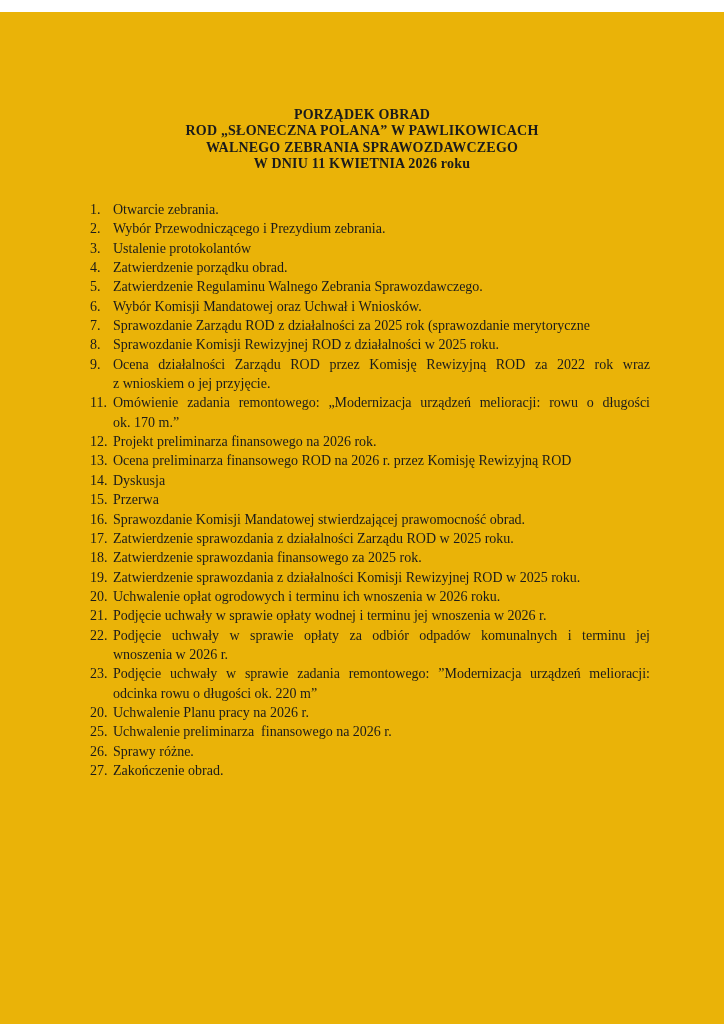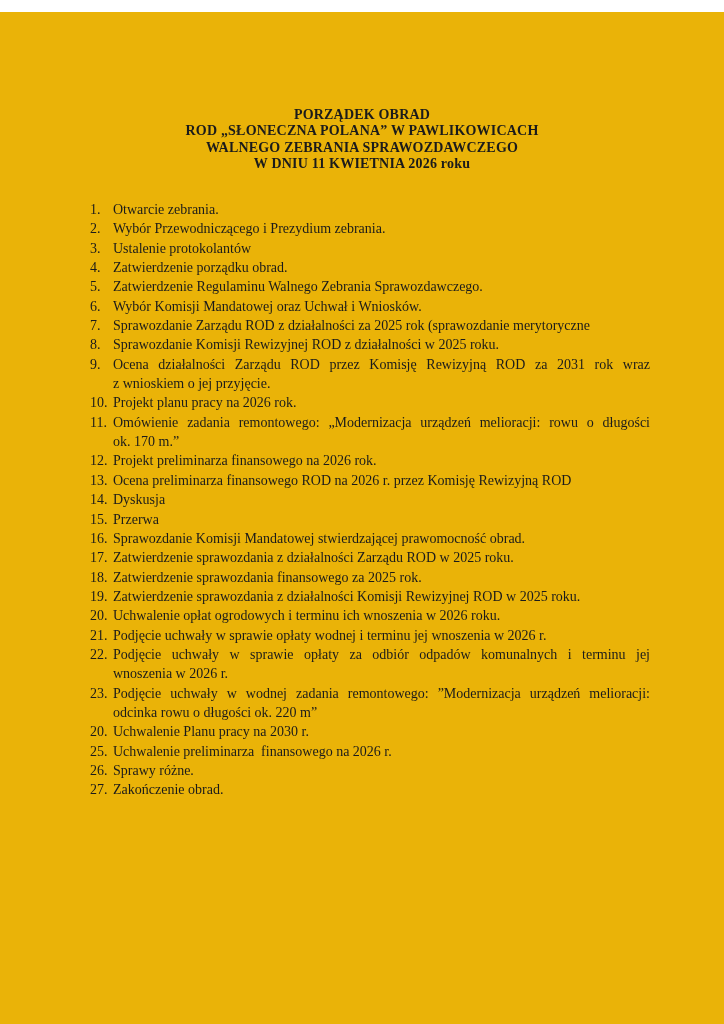--- a/index.html
+++ b/index.html
@@ -112,28 +112,22 @@
       </div>
       <div class="item">
         <span class="num">8.</span>
         <span class="txt">
           <div class="line">Sprawozdanie Komisji Rewizyjnej ROD z działalności w 2025 roku.</div>
         </span>
       </div>
       <div class="item">
         <span class="num">9.</span>
         <span class="txt">
-          <div class="line stretch">Ocena działalności Zarządu ROD przez Komisję Rewizyjną ROD za 2031 rok wraz</div>
+          <div class="line stretch">Ocena działalności Zarządu ROD przez Komisję Rewizyjną ROD za 2022 rok wraz</div>
           <div class="line">z wnioskiem o jej przyjęcie.</div>
-        </span>
-      </div>
-      <div class="item">
-        <span class="num">10.</span>
-        <span class="txt">
-          <div class="line">Projekt planu pracy na 2026 rok.</div>
         </span>
       </div>
       <div class="item">
         <span class="num">11.</span>
         <span class="txt">
           <div class="line stretch">Omówienie zadania remontowego: „Modernizacja urządzeń melioracji: rowu o długości</div>
           <div class="line">ok. 170 m.”</div>
         </span>
       </div>
       <div class="item">
@@ -199,28 +193,28 @@
       <div class="item">
         <span class="num">22.</span>
         <span class="txt">
           <div class="line stretch">Podjęcie uchwały w sprawie opłaty za odbiór odpadów komunalnych i terminu jej</div>
           <div class="line">wnoszenia w 2026 r.</div>
         </span>
       </div>
       <div class="item">
         <span class="num">23.</span>
         <span class="txt">
-          <div class="line stretch">Podjęcie  uchwały w wodnej zadania remontowego: ”Modernizacja urządzeń melioracji:</div>
+          <div class="line stretch">Podjęcie  uchwały w sprawie zadania remontowego: ”Modernizacja urządzeń melioracji:</div>
           <div class="line">odcinka rowu o długości ok. 220 m”</div>
         </span>
       </div>
       <div class="item">
         <span class="num">20.</span>
         <span class="txt">
-          <div class="line">Uchwalenie Planu pracy na 2030 r.</div>
+          <div class="line">Uchwalenie Planu pracy na 2026 r.</div>
         </span>
       </div>
       <div class="item">
         <span class="num">25.</span>
         <span class="txt">
           <div class="line">Uchwalenie preliminarza  finansowego na 2026 r.</div>
         </span>
       </div>
       <div class="item">
         <span class="num">26.</span>

